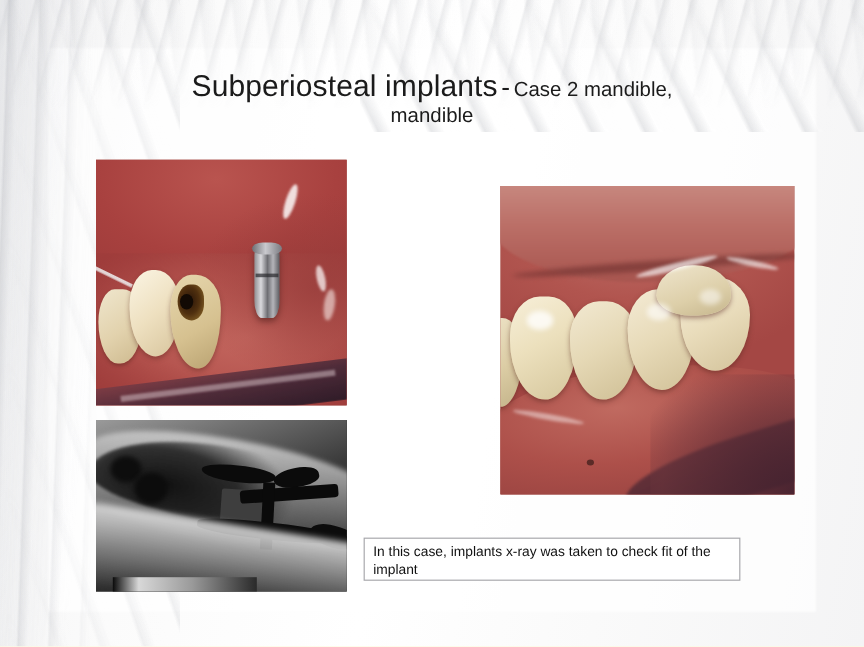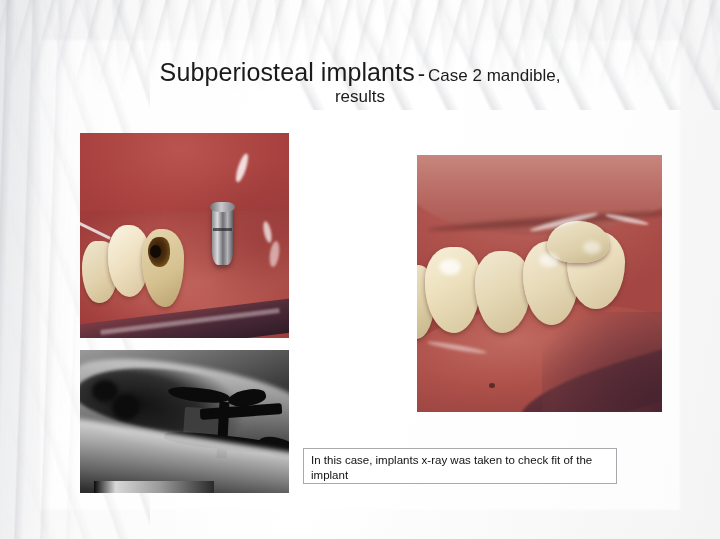--- a/index.html
+++ b/index.html
@@ -453,21 +453,21 @@
 
   <div class="bg-base"></div>
   <div class="bg-content-plate"></div>
   <div class="bg-streaks bg-top-fold"></div>
   <div class="bg-streaks bg-left-fold"></div>
   <div class="bg-streaks bg-right-fold"></div>
   <div class="bg-streaks bg-bottom-fold"></div>
 
   <div id="title-block">
     <span class="title-main">Subperiosteal implants</span><span class="title-dash">-</span><span class="title-sub">Case 2 mandible,</span>
-    <div class="title-sub">results</div>
+    <div class="title-sub">mandible</div>
   </div>
 
   <div class="photo" id="photo-preop">
     <div class="layer mucosa"></div>
     <div class="layer mucosa-lower"></div>
     <div class="layer cheek-shadow"></div>
     <div class="layer">
         <div class="photo" style="position:absolute;left:0;top:0;width:100%;height:100%;background:none;">
       <div class="probe" style="position:absolute;"></div>
       <div class="tooth-a" style="position:absolute;"></div>

